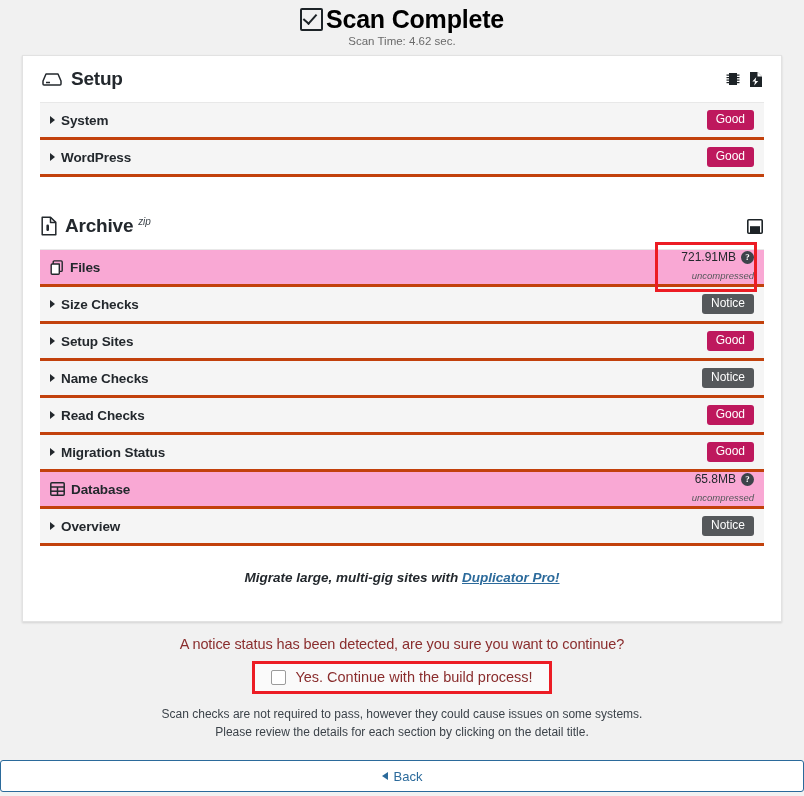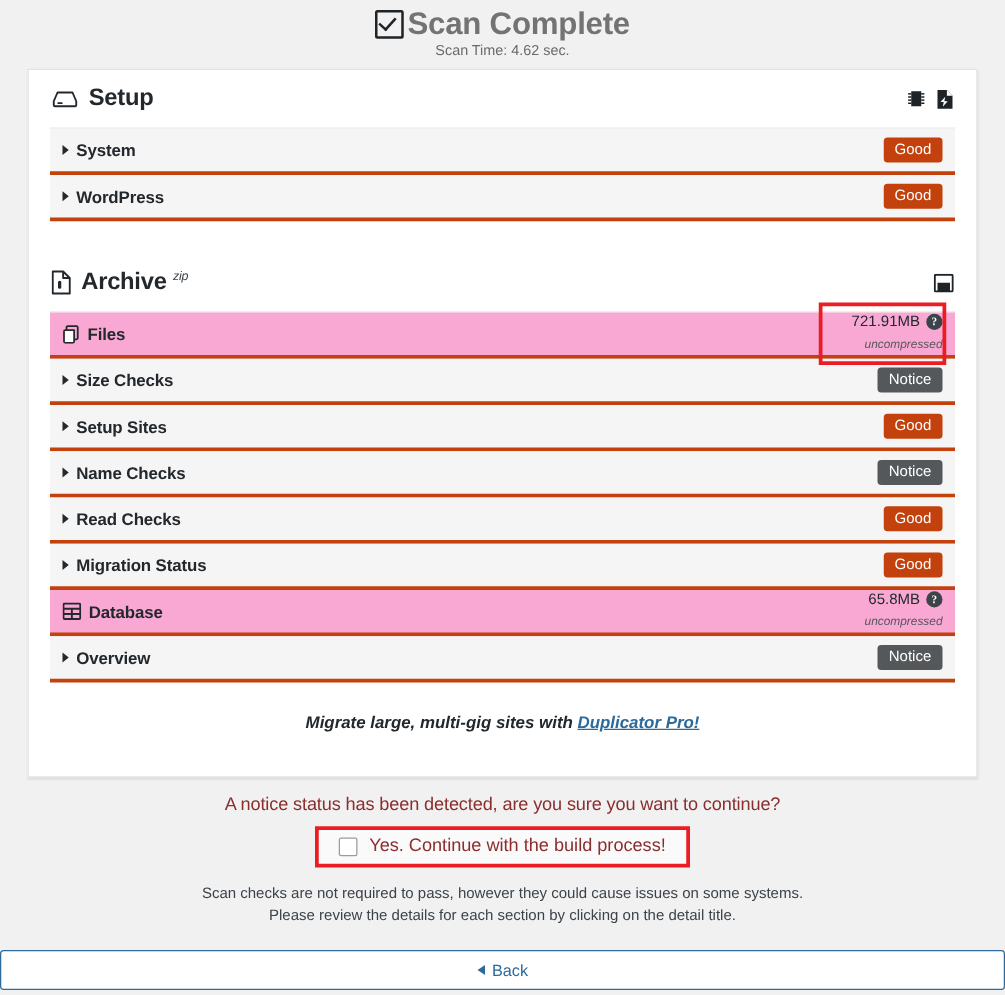--- a/index.html
+++ b/index.html
@@ -17,21 +17,21 @@
     text-align: center;
     padding-top: 7px;
   }
   .page-title {
     display: flex;
     align-items: center;
     justify-content: center;
     gap: 3px;
     font-size: 25px;
     font-weight: bold;
-    color: #737373;
+    color: #000000;
     letter-spacing: -0.2px;
     line-height: 1;
   }
   .chk-icon {
     width: 23px; height: 23px;
     border: 2.5px solid #1d2327;
     border-radius: 2px;
     display: inline-block;
     position: relative;
     flex: 0 0 auto;
@@ -130,21 +130,21 @@
   .badge {
     display: inline-block;
     min-width: 45px;
     text-align: center;
     font-size: 12px;
     color: #fff;
     padding: 3px 9px 4px;
     border-radius: 3px;
     line-height: 1.05;
   }
-  .badge.good { background: #c2410c; }
+  .badge.good { background: #be185d; }
   .badge.notice { background: #55585b; }
 
   .size-wrap { text-align: right; line-height: 1.15; }
   .size-line {
     font-size: 12px;
     color: #23282d;
     display: flex;
     align-items: flex-start;
     justify-content: flex-end;
     gap: 5px;

